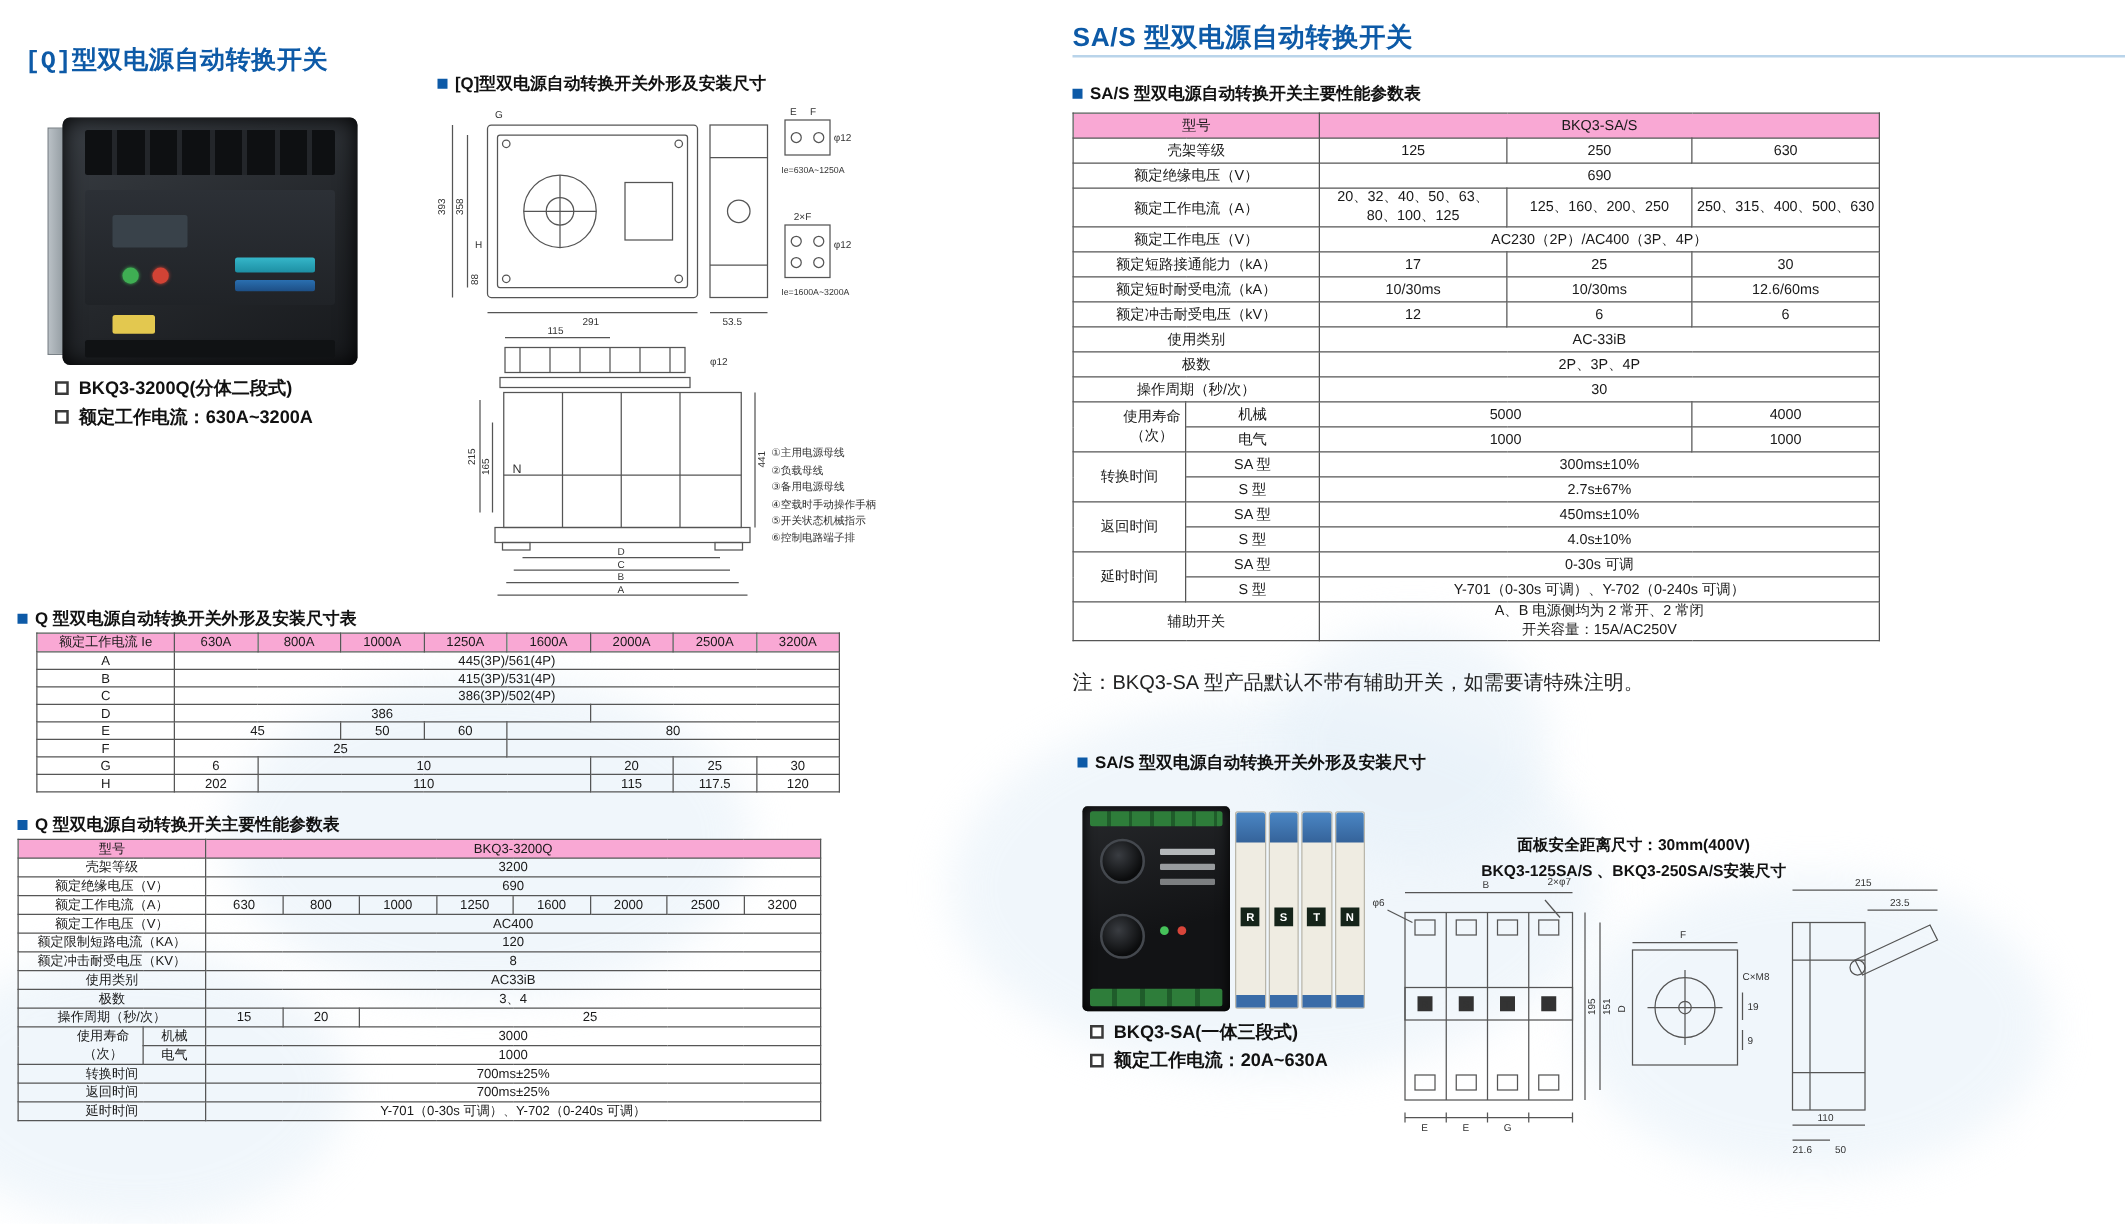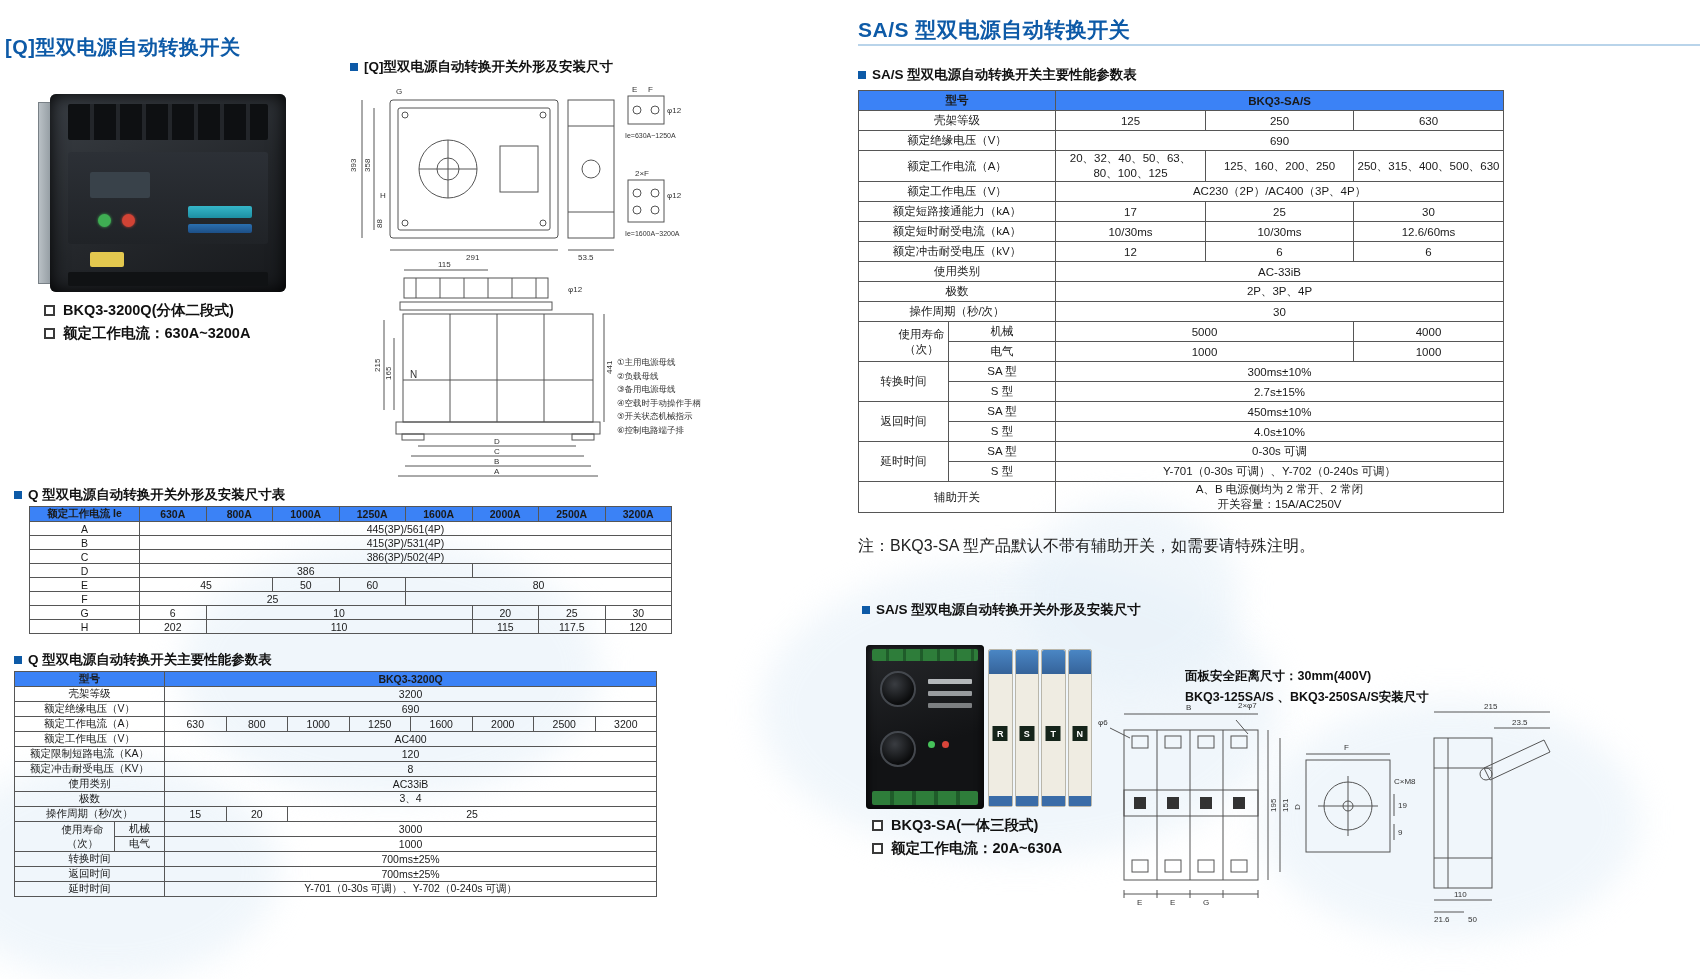--- a/index.html
+++ b/index.html
@@ -11,21 +11,21 @@
   .left-title { font-size:20px; font-weight:bold; color:#0d5aa7; letter-spacing:.5px; }
   .right-title { font-size:21px; font-weight:bold; color:#0d5aa7; letter-spacing:.5px; }
   .right-title-wrap { width:842px; border-bottom:2px solid #b9d4ea; }
   .sec { display:flex; align-items:center; gap:6px; font-size:13.5px; font-weight:bold; color:#111; }
   .sq { width:8px; height:8px; background:#0d5aa7; flex:none; display:inline-block; }
   .brow { display:flex; align-items:center; gap:8px; height:23px; font-weight:bold; font-size:14.5px; color:#111; }
   .box { width:11px; height:11px; border:2px solid #3a3a3a; flex:none; background:#fff; }
   table { border-collapse:collapse; table-layout:fixed; }
   td { border:1px solid #565656; text-align:center; vertical-align:middle;
        padding:0 2px; white-space:nowrap; overflow:hidden; }
-  .hd { background:#3b82f6;font-weight:bold; }
+  .hd { background:#f9a8d4; }
   .dim-tbl { width:642px; font-size:10.5px; } .dim-tbl td { height:14px; }
   .perf-tbl { width:642px; font-size:10.5px; } .perf-tbl td { height:14px; }
   .sa-tbl { width:645px; font-size:11.5px; } .sa-tbl td { height:20px; }
   .t2 { height:31px !important; white-space:normal !important; line-height:1.3; }
   .wr { white-space:normal !important; line-height:1.25;padding-left:38px; }
   .note { font-size:16px; color:#222; }
   .panel-note { font-size:12.5px; font-weight:bold; line-height:21px; color:#111; }
   .anno { font-size:8.5px; line-height:13.5px; color:#333; white-space:nowrap; }
   svg text { font-family:"Liberation Sans","DejaVu Sans",sans-serif; fill:#333; }
   .mod { flex:1; background:#efece2; border:1px solid #b9b6aa; border-radius:2px; position:relative; }
@@ -40,21 +40,21 @@
 <body>
 
 <div class="abs" style="inset:0;">
 
   <div class="wm" style="left:180px;top:540px;width:420px;height:260px;"></div>
   <div class="wm" style="left:760px;top:560px;width:520px;height:300px;"></div>
   <div class="wm" style="left:1260px;top:700px;width:380px;height:240px;"></div>
   <div class="wm" style="left:-60px;top:760px;width:340px;height:220px;"></div>
   <div class="wm" style="left:1020px;top:500px;width:220px;height:190px;"></div>
 
-  <div class="abs left-title" style="left:5px;top:34px;">[Q]型双电源自动转换开关</div>
+  <div class="abs left-title" style="left:20px;top:34px;font-family:Liberation Mono, monospace;">[Q]型双电源自动转换开关</div>
 
   <div class="abs" style="left:38px;top:94px;width:248px;height:198px;">
     <div style="position:absolute;left:0;top:8px;width:16px;height:182px;background:linear-gradient(90deg,#b9c0c5,#8d969c);border:1px solid #788086;"></div>
     <div style="position:absolute;left:12px;top:0;width:236px;height:198px;border-radius:6px;background:linear-gradient(155deg,#3a3f45 0%,#24272b 55%,#17191c 100%);box-shadow:inset 0 0 18px #000;"></div>
     <div style="position:absolute;left:30px;top:10px;width:200px;height:36px;border-radius:2px;background-image:repeating-linear-gradient(90deg,#0e1012 0 22px,#23262a 22px 26px);"></div>
     <div style="position:absolute;left:30px;top:58px;width:200px;height:92px;background:linear-gradient(180deg,#2c3036,#202327);border-radius:3px;"></div>
     <div style="position:absolute;left:52px;top:78px;width:60px;height:26px;background:#39424a;border-radius:2px;"></div>
     <div style="position:absolute;left:60px;top:120px;width:13px;height:13px;border-radius:50%;background:#3fae53;box-shadow:0 0 3px #3fae53;"></div>
     <div style="position:absolute;left:84px;top:120px;width:13px;height:13px;border-radius:50%;background:#d24335;box-shadow:0 0 3px #d24335;"></div>
     <div style="position:absolute;left:150px;top:112px;width:64px;height:12px;background:linear-gradient(180deg,#35b6c9,#1d8fa3);border-radius:2px;"></div>
@@ -406,21 +406,21 @@
         <td colspan="2">1000</td>
         <td>1000</td>
       </tr>
       <tr>
         <td rowspan="2">转换时间</td>
         <td>SA 型</td>
         <td colspan="3">300ms±10%</td>
       </tr>
       <tr>
         <td>S 型</td>
-        <td colspan="3">2.7s±15%</td>
+        <td colspan="3">2.7s±67%</td>
       </tr>
       <tr>
         <td rowspan="2">返回时间</td>
         <td>SA 型</td>
         <td colspan="3">450ms±10%</td>
       </tr>
       <tr>
         <td>S 型</td>
         <td colspan="3">4.0s±10%</td>
       </tr>
@@ -479,21 +479,21 @@
         <div class="foot"></div>
       </div>
       <div class="mod">
         <div class="cap"></div>
         <div class="badge">N</div>
         <div class="foot"></div>
       </div>
     </div>
   </div>
 
-  <div class="abs panel-note" style="left:1185px;top:666px;">
+  <div class="abs panel-note" style="left:1185px;top:666px;text-align:center;">
     <div>面板安全距离尺寸：30mm(400V)</div>
     <div>BKQ3-125SA/S 、BKQ3-250SA/S安装尺寸</div>
   </div>
 
   <div class="abs" style="left:872px;top:814px;">
     <div class="brow">
       <span class="box"></span>
       <span>BKQ3-SA(一体三段式)</span>
     </div>
     <div class="brow">

